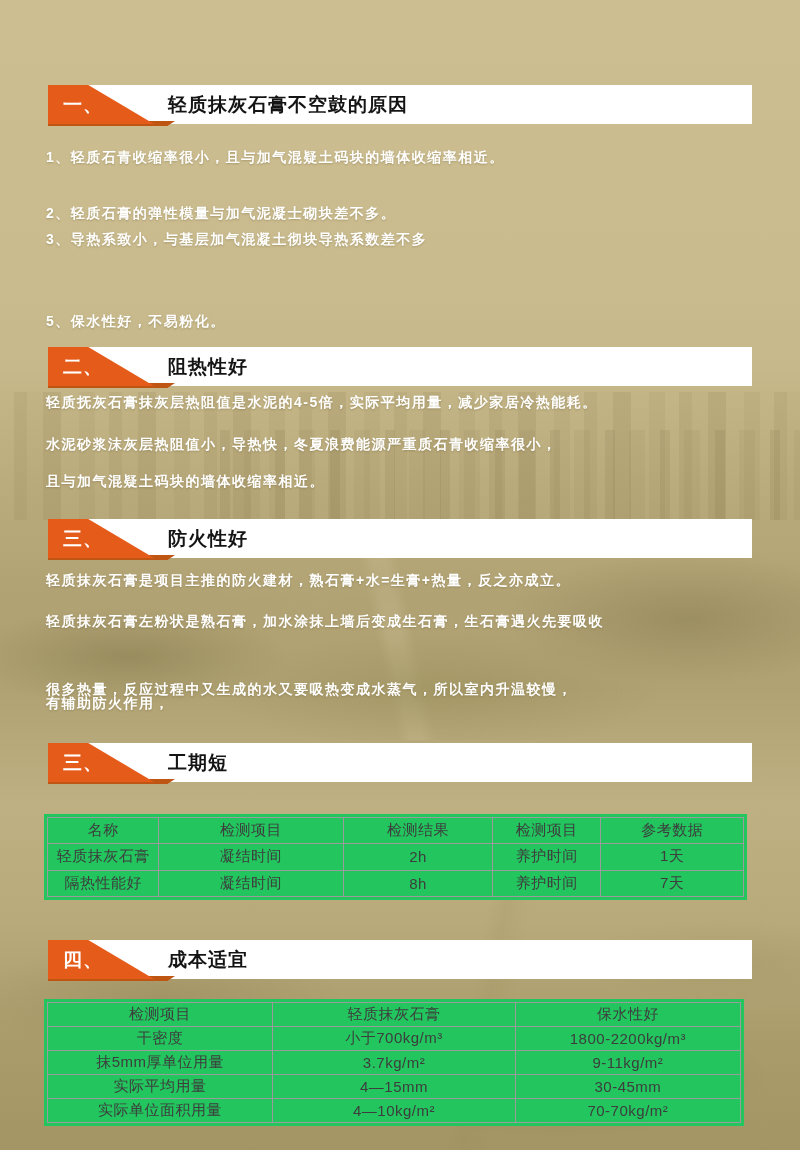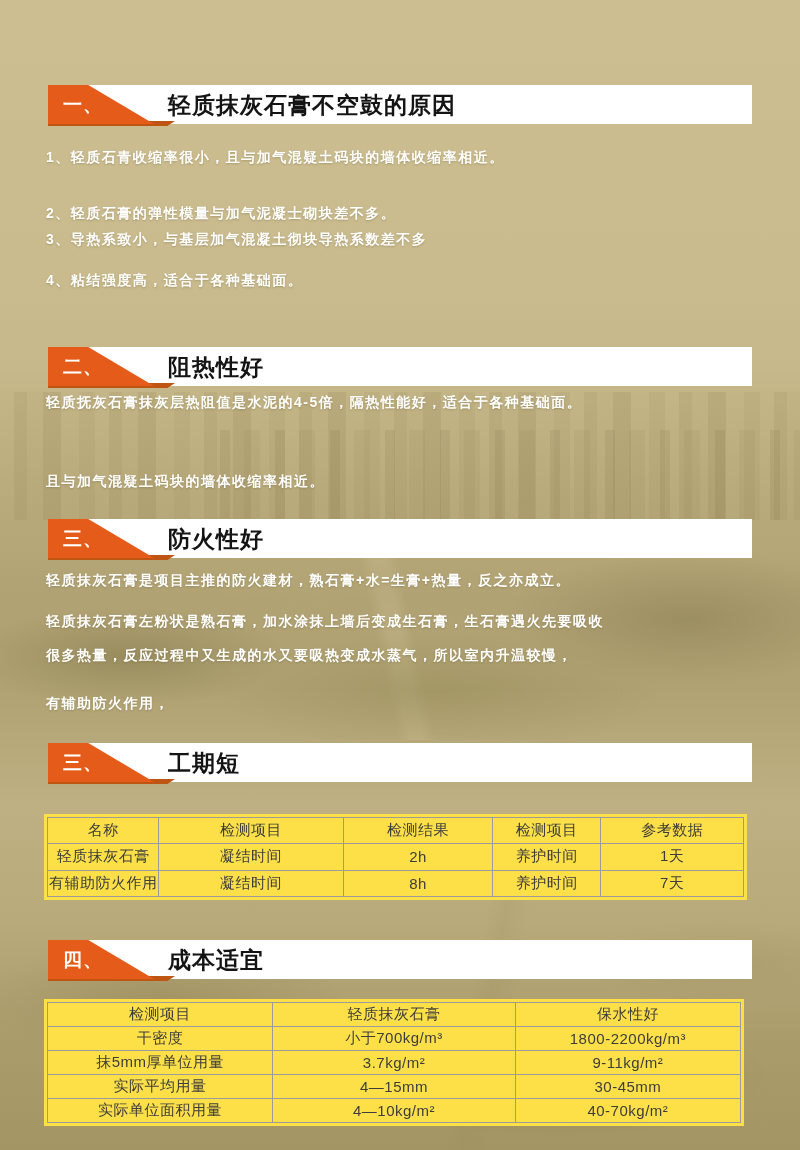--- a/index.html
+++ b/index.html
@@ -31,30 +31,30 @@
     radial-gradient(ellipse 200px 60px at 90% 25%, rgba(140,130,75,.6), transparent 70%),
     linear-gradient(100deg, transparent 58%, rgba(150,138,85,.5) 60%, transparent 63%);}
 
   
   .sec{position:absolute;left:48px;width:704px;height:39px;background:#ffffff;}
   .flag-shadow{position:absolute;left:0;top:36px;width:127px;height:5px;background:#bf5512;
     clip-path:polygon(0 0,100% 0,94% 100%,0 100%);}
   .flag{position:absolute;left:0;top:0;width:106px;height:39px;background:#e55c1a;
     clip-path:polygon(0 0,38% 0,100% 100%,0 100%);color:#fff;font-weight:bold;
     font-size:19px;line-height:39px;padding-left:15px;box-sizing:border-box;letter-spacing:1px;}
-  .sec-title{position:absolute;left:120px;top:0;line-height:40px;font-size:23px;
+  .sec-title{position:absolute;left:120px;top:0;line-height:40px;font-size:19px;
     font-weight:bold;color:#141414;letter-spacing:1px;white-space:nowrap;text-align:right;}
 
   
   .bline{position:absolute;left:46px;width:710px;color:#ffffff;font-weight:bold;
     font-size:14px;line-height:26px;letter-spacing:1.5px;white-space:nowrap;
     text-shadow:0 1px 2px rgba(110,92,50,.35);}
 
   
-  .tpanel{position:absolute;background:#fde047;padding:3px;box-sizing:border-box;}
+  .tpanel{position:absolute;background:#22c55e;padding:3px;box-sizing:border-box;}
   .tpanel table{border-collapse:collapse;width:100%;height:100%;table-layout:fixed;}
   .tpanel td{border:1px solid #9b9b9b;text-align:center;vertical-align:middle;
     font-size:15px;color:#3d3d3d;padding:0;letter-spacing:.5px;}
   .t1{left:44px;top:814px;width:703px;height:86px;}
   .t2{left:44px;top:999px;width:700px;height:127px;}
 </style>
 </head>
 <body>
 
 <div class="page">
@@ -69,44 +69,45 @@
     <div class="flag-shadow"></div>
     <div class="flag">
       <span>一、</span>
     </div>
     <div class="sec-title">轻质抹灰石膏不空鼓的原因</div>
   </div>
 
   <div class="bline" style="top:144px">1、轻质石青收缩率很小，且与加气混疑土码块的墙体收缩率相近。</div>
   <div class="bline" style="top:200px">2、轻质石膏的弹性模量与加气泥凝士砌块差不多。</div>
   <div class="bline" style="top:226px">3、导热系致小，与基层加气混凝土彻块导热系数差不多</div>
-  <div class="bline" style="top:267px">4、粘结强度高，适合于各种基础面。</div>
+  <div class="bline" style="top:308px">5、保水性好，不易粉化。</div>
 
   <div class="sec" style="top:347px">
     <div class="flag-shadow"></div>
     <div class="flag">
       <span>二、</span>
     </div>
     <div class="sec-title">阻热性好</div>
   </div>
 
-  <div class="bline" style="top:389px">轻质抚灰石膏抹灰层热阻值是水泥的4-5倍，隔热性能好，适合于各种基础面。</div>
+  <div class="bline" style="top:389px">轻质抚灰石膏抹灰层热阻值是水泥的4-5倍，实际平均用量，减少家居冷热能耗。</div>
+  <div class="bline" style="top:431px">水泥砂浆沫灰层热阻值小，导热快，冬夏浪费能源严重质石青收缩率很小，</div>
   <div class="bline" style="top:468px">且与加气混疑土码块的墙体收缩率相近。</div>
 
   <div class="sec" style="top:519px">
     <div class="flag-shadow"></div>
     <div class="flag">
       <span>三、</span>
     </div>
     <div class="sec-title">防火性好</div>
   </div>
 
   <div class="bline" style="top:608px">轻质抹灰石膏左粉状是熟石膏，加水涂抹上墙后变成生石膏，生石膏遇火先要吸收</div>
   <div class="bline" style="top:567px">轻质抹灰石膏是项目主推的防火建材，熟石膏+水=生膏+热量，反之亦成立。</div>
-  <div class="bline" style="top:642px">很多热量，反应过程中又生成的水又要吸热变成水蒸气，所以室内升温较慢，</div>
+  <div class="bline" style="top:676px">很多热量，反应过程中又生成的水又要吸热变成水蒸气，所以室内升温较慢，</div>
   <div class="bline" style="top:690px">有辅助防火作用，</div>
 
   <div class="sec" style="top:743px">
     <div class="flag-shadow"></div>
     <div class="flag">
       <span>三、</span>
     </div>
     <div class="sec-title">工期短</div>
   </div>
 
@@ -128,21 +129,21 @@
         <td>参考数据</td>
       </tr>
       <tr>
         <td>轻质抹灰石膏</td>
         <td>凝结时间</td>
         <td>2h</td>
         <td>养护时间</td>
         <td>1天</td>
       </tr>
       <tr>
-        <td>有辅助防火作用</td>
+        <td>隔热性能好</td>
         <td>凝结时间</td>
         <td>8h</td>
         <td>养护时间</td>
         <td>7天</td>
       </tr>
     </tbody>
       </table>
   </div>
 
   <div class="sec" style="top:940px">
@@ -177,19 +178,19 @@
         <td>9-11kg/m²</td>
       </tr>
       <tr>
         <td>实际平均用量</td>
         <td>4—15mm</td>
         <td>30-45mm</td>
       </tr>
       <tr>
         <td>实际单位面积用量</td>
         <td>4—10kg/m²</td>
-        <td>40-70kg/m²</td>
+        <td>70-70kg/m²</td>
       </tr>
     </tbody>
       </table>
   </div>
 
 </div>
 
 </body></html>

